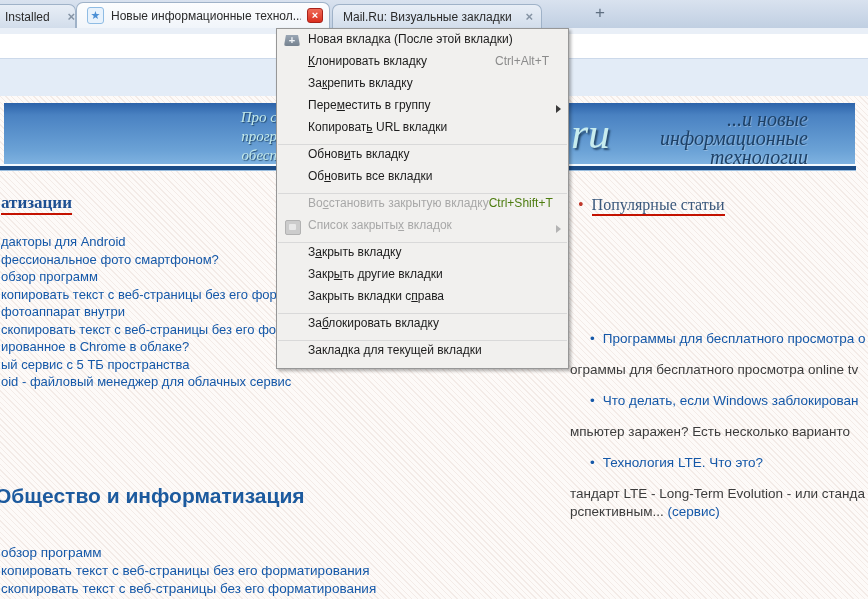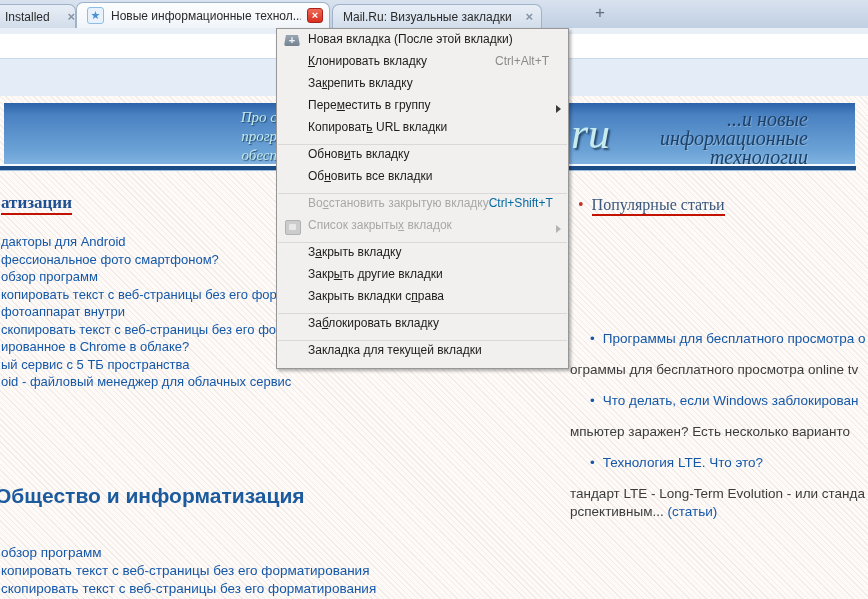--- a/index.html
+++ b/index.html
@@ -77,21 +77,21 @@
   
   #context-menu { position:absolute; left:276px; top:28px; width:293px; z-index:100;
     background:#f1f0ee; border:1px solid #979797; box-shadow:2px 2px 3px rgba(0,0,0,0.3);
     padding:3px 0; }
   .menu-item { height:22px; display:flex; padding:0 5px 0 5px;
     position:relative; font-size:12px; color:#1c1c1c; white-space:nowrap; }
   .menu-item.disabled { color:#a8a8a8; }
   .mi-icon { width:21px; height:17px; flex:0 0 21px; position:relative; }
   .mi-label { margin-left:5px; }
   .mi-shortcut { margin-left:auto; color:#8b8b8b; margin-right:14px; font-size:12px; }
-  .menu-item.disabled .mi-shortcut { color:#0369a1; }
+  .menu-item.disabled .mi-shortcut { color:#4d7c0f; }
   .menu-sep { height:1px; background:#d9d9d9; margin:2px 1px; }
   .mi-arrow { position:absolute; right:7px; top:50%; margin-top:-4px; width:0; height:0;
     border-left:5px solid #3a3a3a; border-top:4px solid transparent; border-bottom:4px solid transparent; }
   .menu-item.disabled .mi-arrow { border-left-color:#b3b3b3; }
   .mi-icon.new-tab-icon::before { content:""; position:absolute; left:2px; top:3px; width:16px;
     height:11px; background:linear-gradient(#9aa6b4,#75828f); border-radius:2px;
     clip-path:polygon(12% 0,88% 0,100% 100%,0 100%); }
   .mi-icon.new-tab-icon::after { content:"+"; position:absolute; left:2px; top:2px; width:16px;
     text-align:center; color:#f2f5f8; font-size:11px; line-height:12px; font-weight:bold; }
   .mi-icon.closed-tabs-icon::before { content:""; position:absolute; left:3px; top:2px;
@@ -161,21 +161,21 @@
         <span class="bullet">•</span><a class="red-underline">Популярные статьи</a>
       </div>
       <div id="right-entries">
           <div class="entry link-entry"><span class="bullet">•</span><a class="blue-link">Программы для бесплатного просмотра о</a></div>
           <div class="entry text-entry">ограммы для бесплатного просмотра online tv</div>
           <div class="entry link-entry"><span class="bullet">•</span><a class="blue-link">Что делать, если Windows заблокирован</a></div>
           <div class="entry text-entry">мпьютер заражен? Есть несколько варианто</div>
           <div class="entry link-entry"><span class="bullet">•</span><a class="blue-link">Технология LTE. Что это?</a></div>
           <div class="entry text-entry">
             <div>тандарт LTE - Long-Term Evolution - или станда</div>
-            <div>рспективным... <a class="blue-link">(статьи)</a></div>
+            <div>рспективным... <a class="blue-link">(сервис)</a></div>
           </div>
         </div>
     </div>
 
     <div id="bottom-heading">Общество и информатизация</div>
     <ul id="bottom-links">
         <li><a class="blue-link">обзор программ</a></li>
         <li><a class="blue-link">копировать текст с веб-страницы без его форматирования</a></li>
         <li><a class="blue-link">скопировать текст с веб-страницы без его форматирования</a></li>
       </ul>

